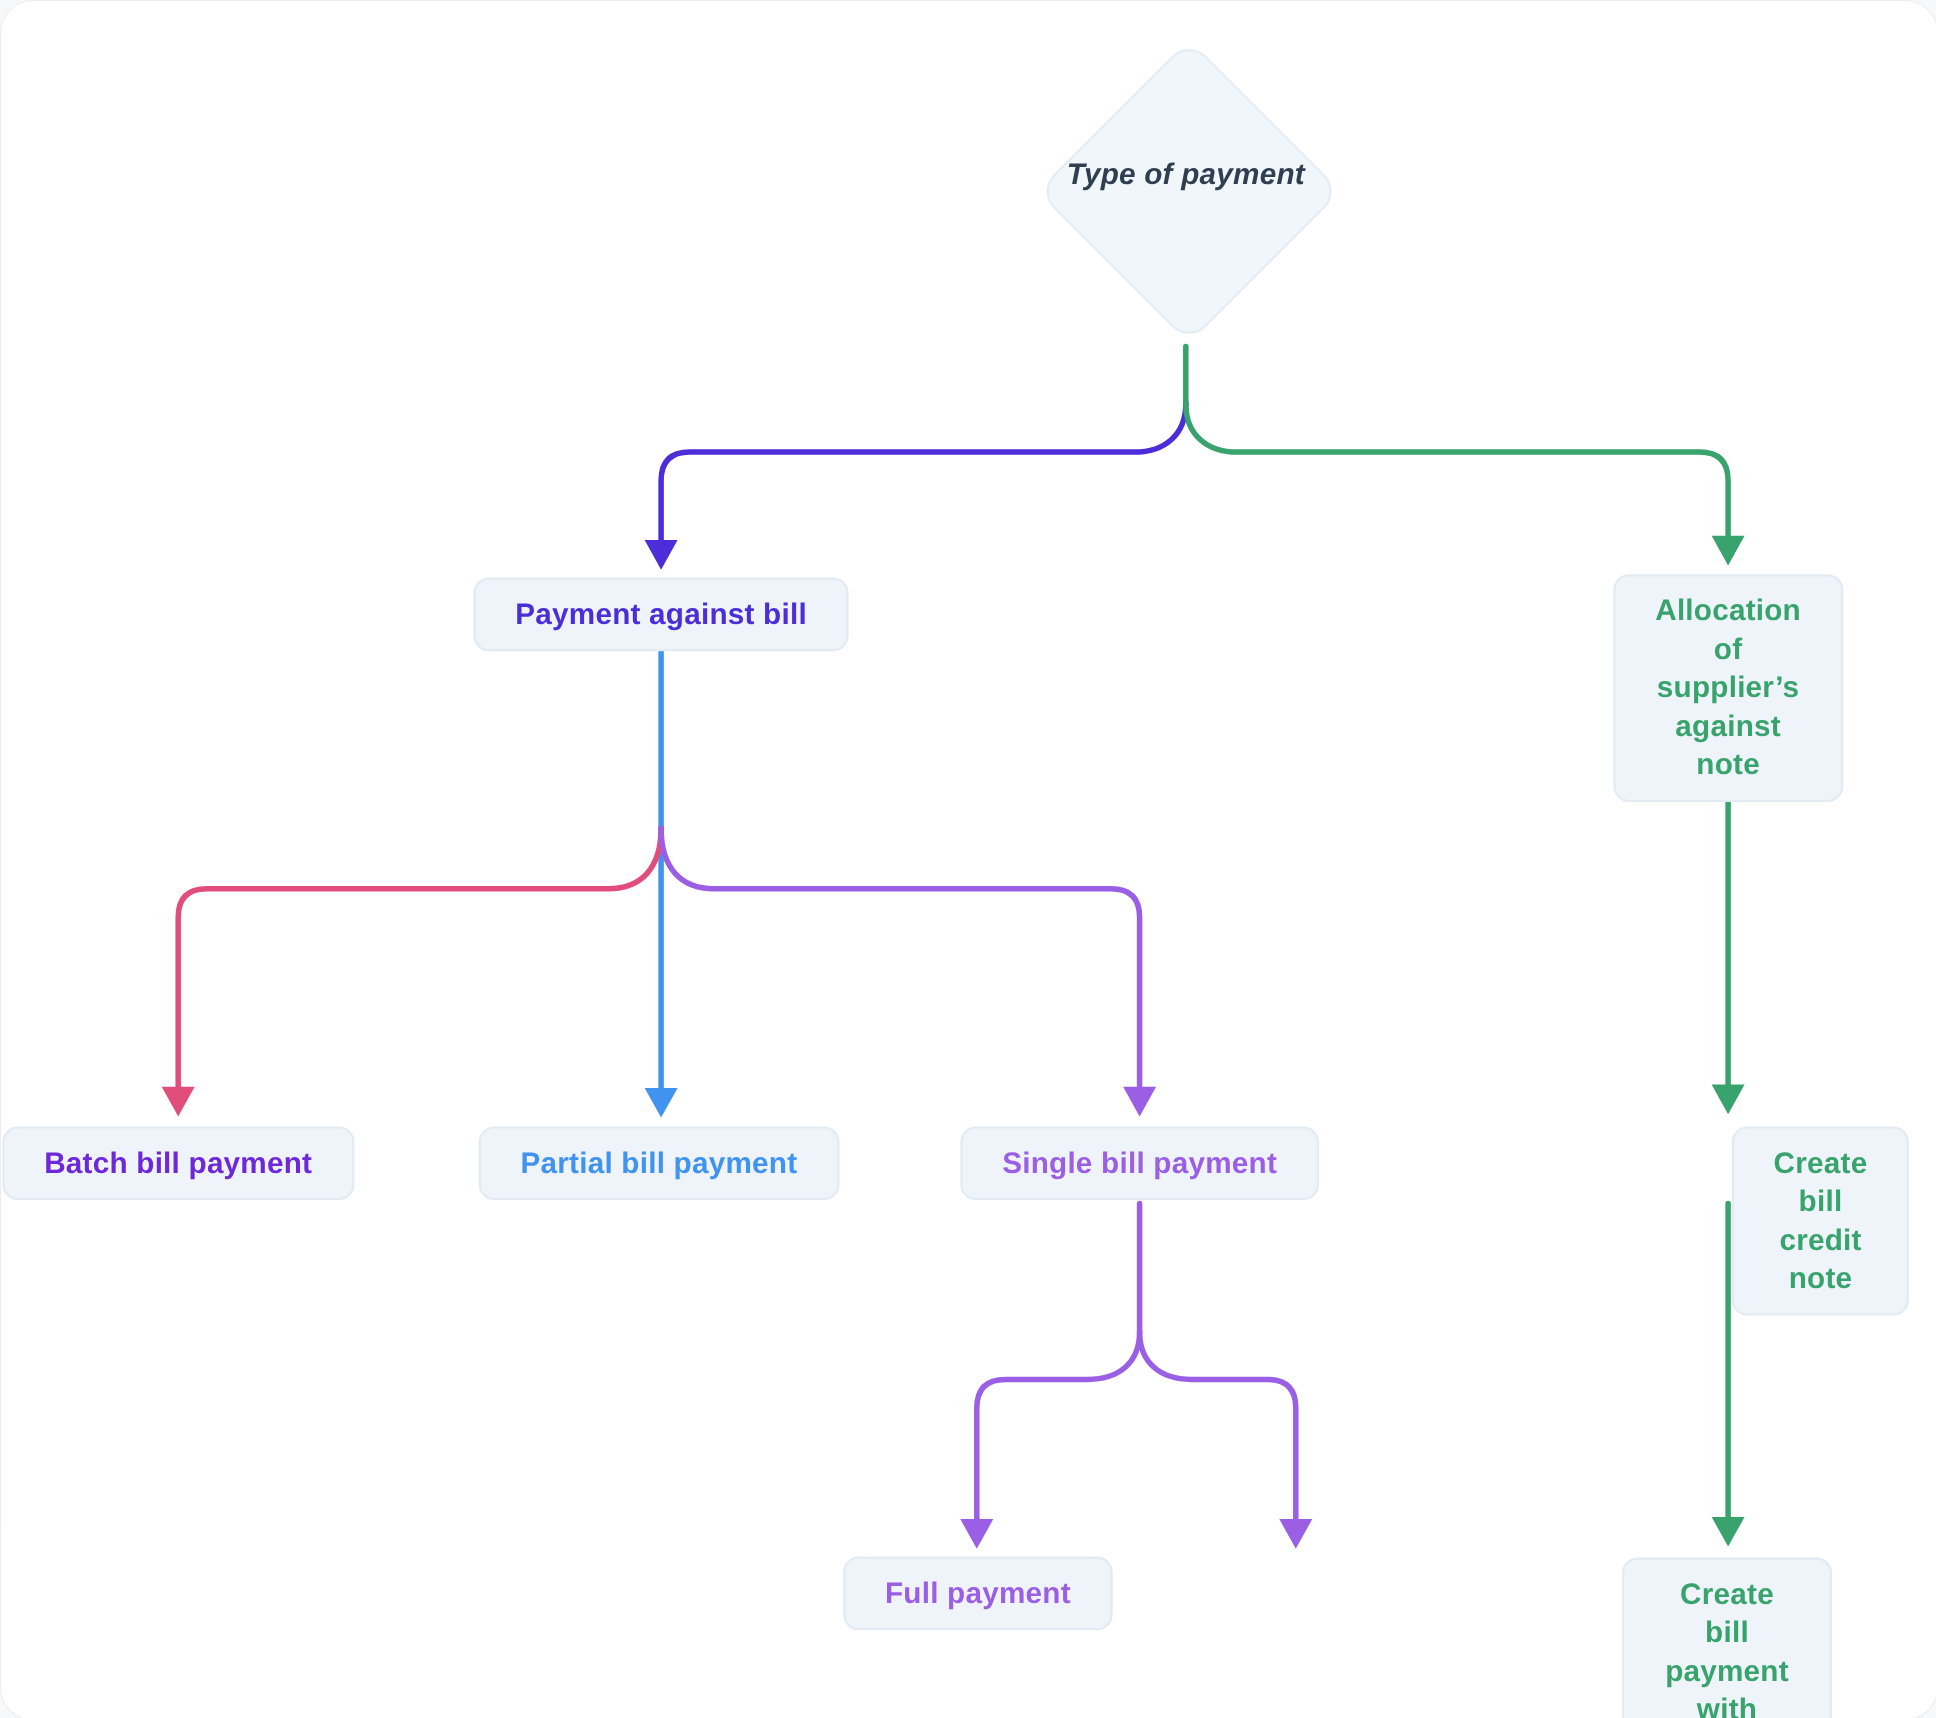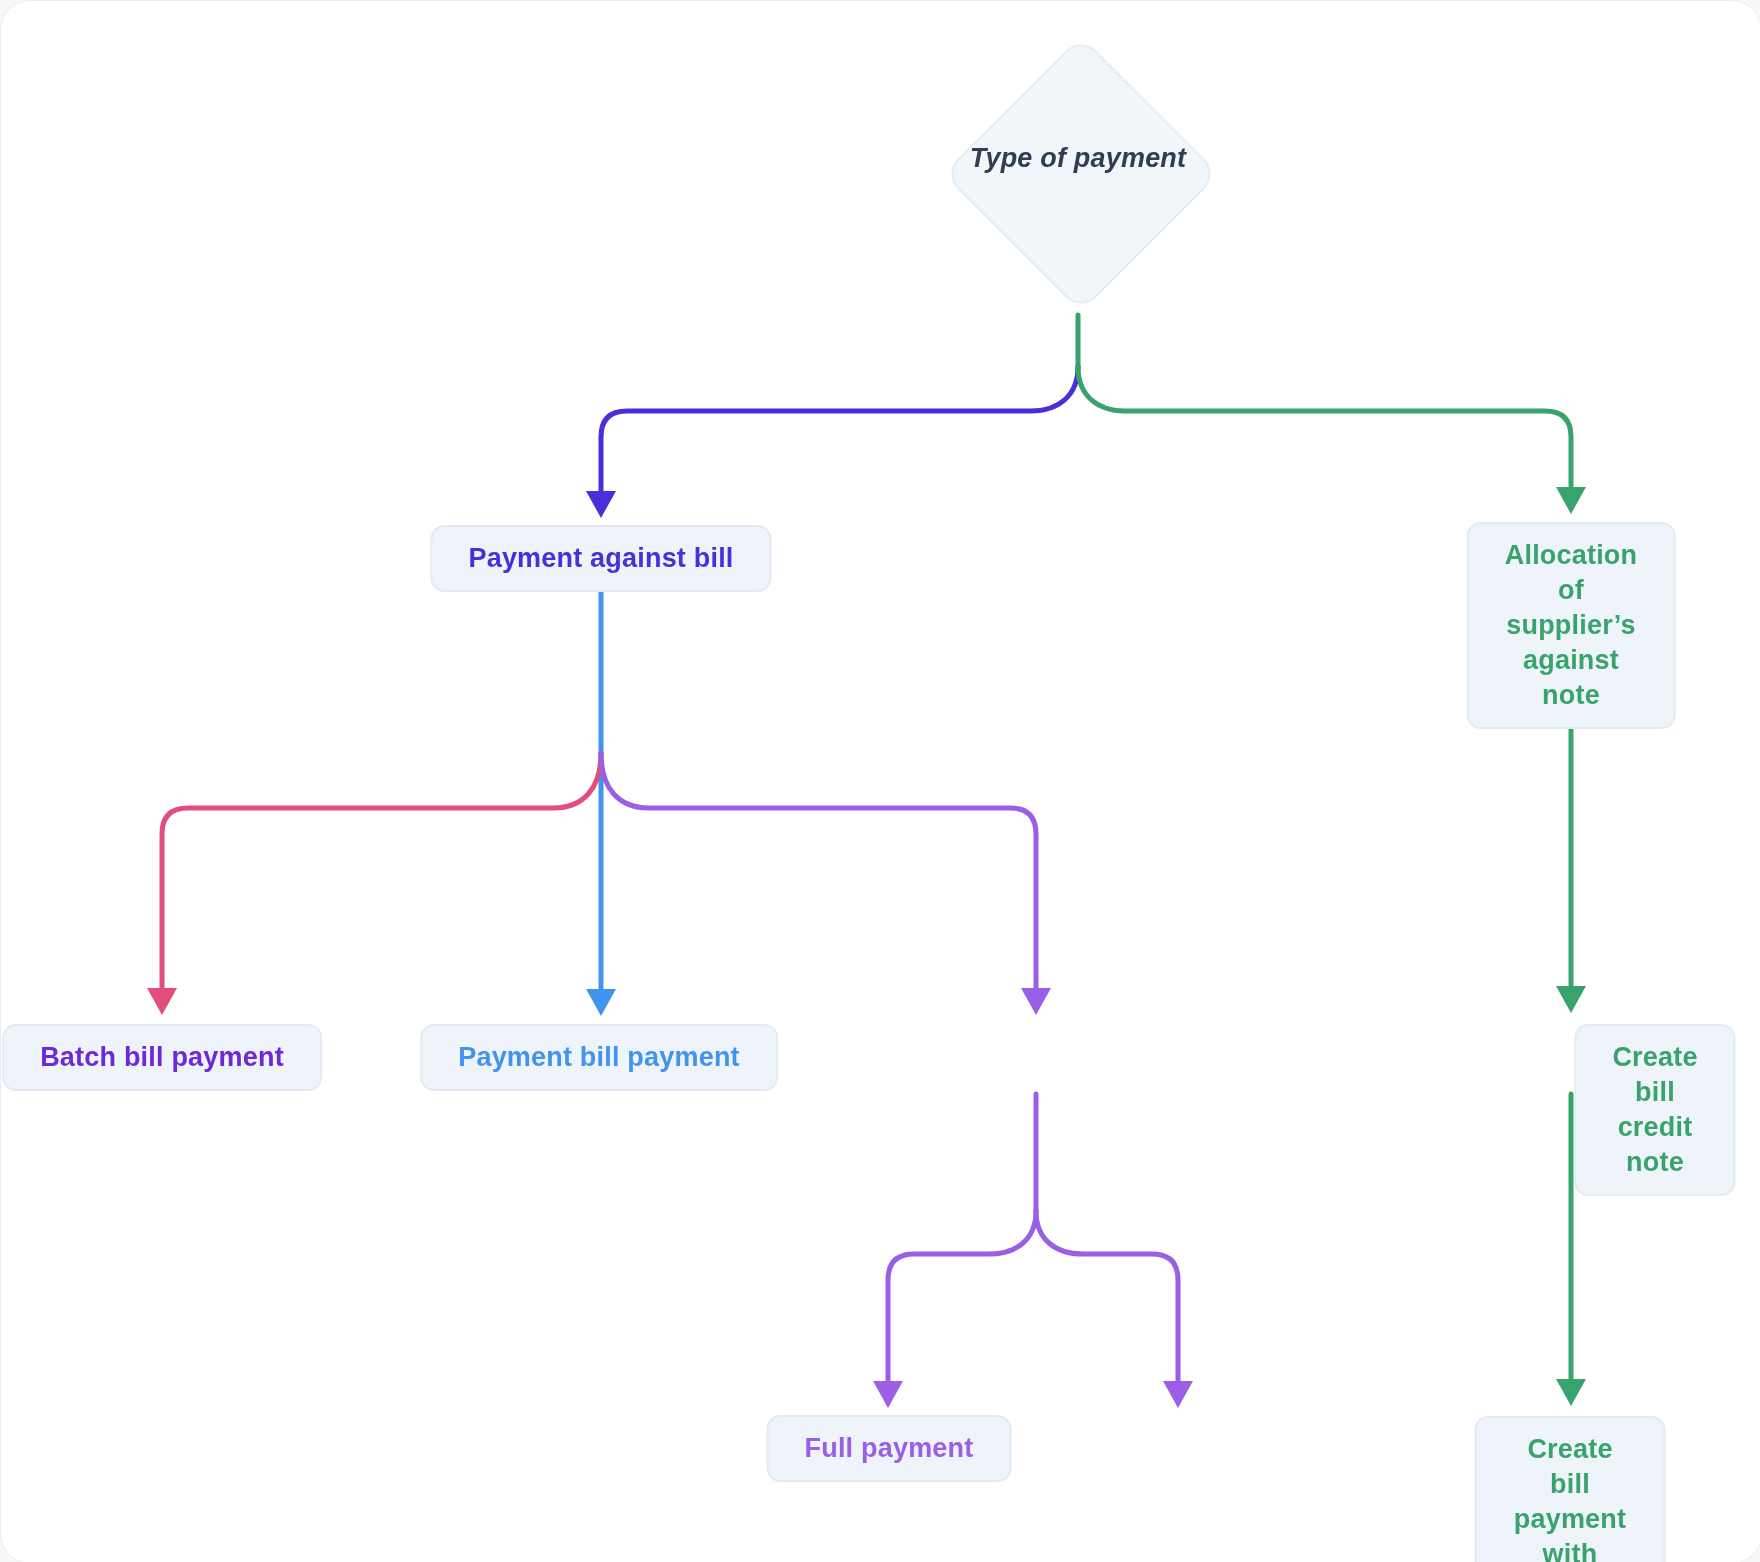--- a/index.html
+++ b/index.html
@@ -87,20 +87,21 @@
   </svg>
 
   <div class="diamond"></div>
   <div class="diamond-label" style="color: rgb(47, 62, 80);">Type of payment</div>
 
   <div class="node" style="left: 600px; top: 524px; color: rgb(75, 46, 217);">Payment against bill</div>
   <div class="node" style="left: 1570px; top: 521px; color: rgb(56, 163, 108);">Allocation of supplier’s
 against note</div>
 
   <div class="node" style="left: 161px; top: 1023px; color: #6d28d9;">Batch bill payment</div>
-  <div class="node" style="left: 598px; top: 1023px; color: rgb(65, 147, 240);">Payment bill payment</div>
+  <div class="node" style="left: 598px; top: 1023px; color: rgb(65, 147, 240);">Partial bill payment</div>
+  <div class="node" style="left: 1035px; top: 1023px; color: rgb(154, 95, 229);">Single bill payment</div>
   <div class="node" style="left: 1654px; top: 1023px; color: rgb(56, 163, 108);">Create bill credit note</div>
 
   <div class="node" style="left: 888px; top: 1414px; color: rgb(154, 95, 229);">Full payment</div>
   <div class="node" style="left: 1569px; top: 1415px; color: rgb(56, 163, 108);">Create bill payment
 with credit note</div>
 
 </div>
 
 </body></html>

